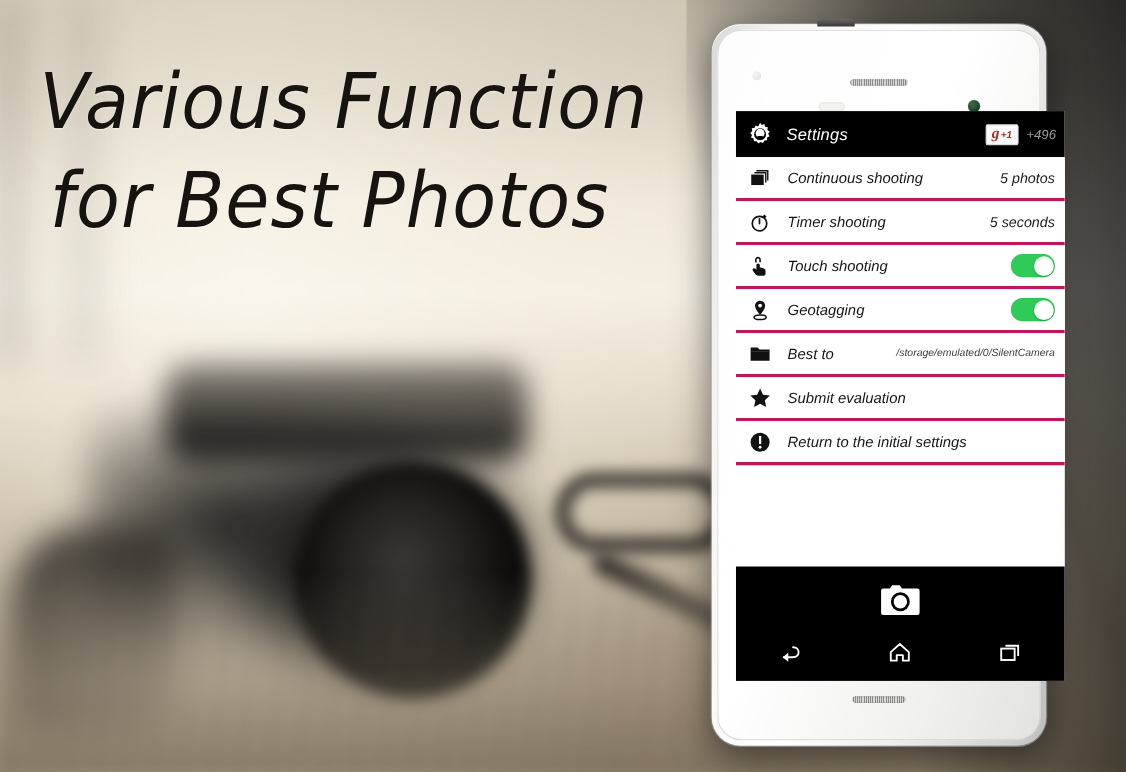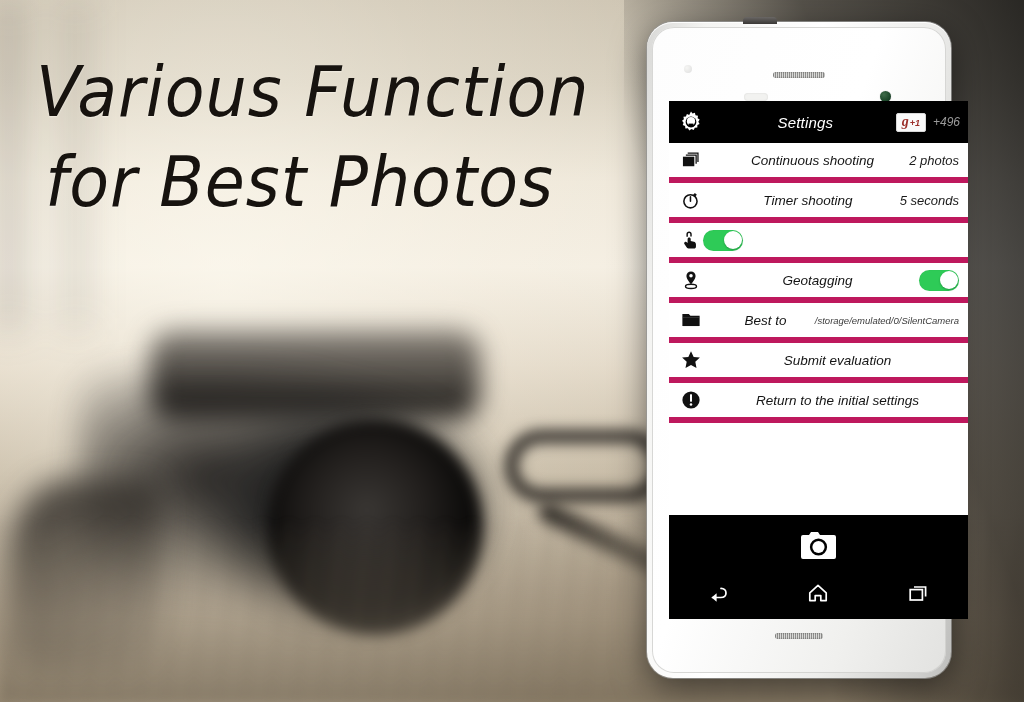--- a/index.html
+++ b/index.html
@@ -140,21 +140,20 @@
     left: 647px;
     top: 22px;
     width: 304px;
     height: 656px;
     border-radius: 26px;
     background: linear-gradient(100deg, #d8d8d6 0%, #f4f4f2 14%, #ffffff 42%, #ededeb 68%, #cfcfcd 92%, #bdbdbb 100%);
     box-shadow:
       0 0 0 1px rgba(150,150,148,0.75),
       0 10px 34px rgba(0,0,0,0.55),
       inset 0 1px 0 rgba(255,255,255,0.9);
-    text-align: center;
   }
   .phone-inner {
     position: absolute;
     inset: 5px;
     border-radius: 22px;
     background: linear-gradient(110deg, #fdfdfd 0%, #ffffff 44%, #f0f0ee 78%, #e2e2e0 100%);
     box-shadow: inset 0 0 0 1px rgba(205,205,203,0.8);
   }
   .phone-topbtn {
     position: absolute;
@@ -268,21 +267,21 @@
     margin-left: 7px;
   }
 
   
   .settings-list { background: #fff; }
   .row {
     height: 40px;
     display: flex;
     align-items: center;
     padding: 0 9px 0 10px;
-    border-bottom: 6px solid #be185d;
+    border-bottom: 3px solid #be185d;
     background: #fff;
   }
   .row-icon {
     width: 24px; height: 24px;
     flex: 0 0 24px;
     display: flex; align-items: center; justify-content: center;
   }
   .row-label {
     margin-left: 13px;
     font-size: 13.5px;
@@ -395,40 +394,41 @@
         <div class="settings-list" id="settings-list">
             <div class="row">
               <span class="row-icon">
                 <svg viewBox="0 0 24 24" width="22" height="22">
                   <path fill="none" stroke="#111" stroke-width="1.4" d="M8.4 4.6h11.2v9.6"></path>
                   <path fill="none" stroke="#111" stroke-width="1.4" d="M6.4 6.6h11.2v9.6"></path>
                   <rect x="3.2" y="8.4" width="12.4" height="10.4" fill="#111"></rect>
                 </svg>
               </span>
               <span class="row-label">Continuous shooting</span>
-              <span class="row-value">2 photos</span>
+              <span class="row-value">5 photos</span>
             </div>
             <div class="row">
               <span class="row-icon">
                 <svg viewBox="0 0 24 24" width="22" height="22">
                   <circle cx="11.4" cy="13.4" r="7.2" fill="none" stroke="#111" stroke-width="1.7"></circle>
                   <path fill="none" stroke="#111" stroke-width="1.7" stroke-linecap="round" d="M11.4 13.4V8.6"></path>
                   <path fill="#111" d="M16.2 4.3l2.2 2.0-2.0 2.2-2.2-2.0z"></path>
                 </svg>
               </span>
               <span class="row-label">Timer shooting</span>
               <span class="row-value">5 seconds</span>
             </div>
             <div class="row">
               <span class="row-icon">
                 <svg viewBox="0 0 24 24" width="22" height="22">
                   <path fill="none" stroke="#111" stroke-width="1.6" d="M7.8 8.4V5.6a2.1 2.1 0 1 1 4.2 0v2.6"></path>
                   <path fill="#111" d="M10.0 9.2c1.0 0 1.7.7 1.7 1.7v2.1l3.5 1.0c1.4.4 2.2 1.3 2.2 2.8v2.6c0 1.2-.9 2.0-2.1 2.0h-5.0c-1.4 0-2.3-.5-3.1-1.6l-2.4-3.4c-.5-.8-.3-1.7.5-2.2.7-.4 1.5-.3 2.1.3l.9.9V10.9c0-1.0.7-1.7 1.7-1.7z"></path>
                 </svg>
               </span>
+              <span class="row-label">Touch shooting</span>
               <span class="toggle">
                 <span class="knob"></span>
               </span>
             </div>
             <div class="row">
               <span class="row-icon">
                 <svg viewBox="0 0 24 24" width="22" height="22">
                   <path fill="#111" d="M12 2.6c-2.8 0-5.0 2.2-5.0 5.0 0 3.6 5.0 9.0 5.0 9.0s5.0-5.4 5.0-9.0c0-2.8-2.2-5.0-5.0-5.0z"></path>
                   <circle cx="12" cy="7.4" r="1.9" fill="#fff"></circle>
                   <ellipse cx="12" cy="19.0" rx="6.0" ry="2.3" fill="none" stroke="#111" stroke-width="1.5"></ellipse>

